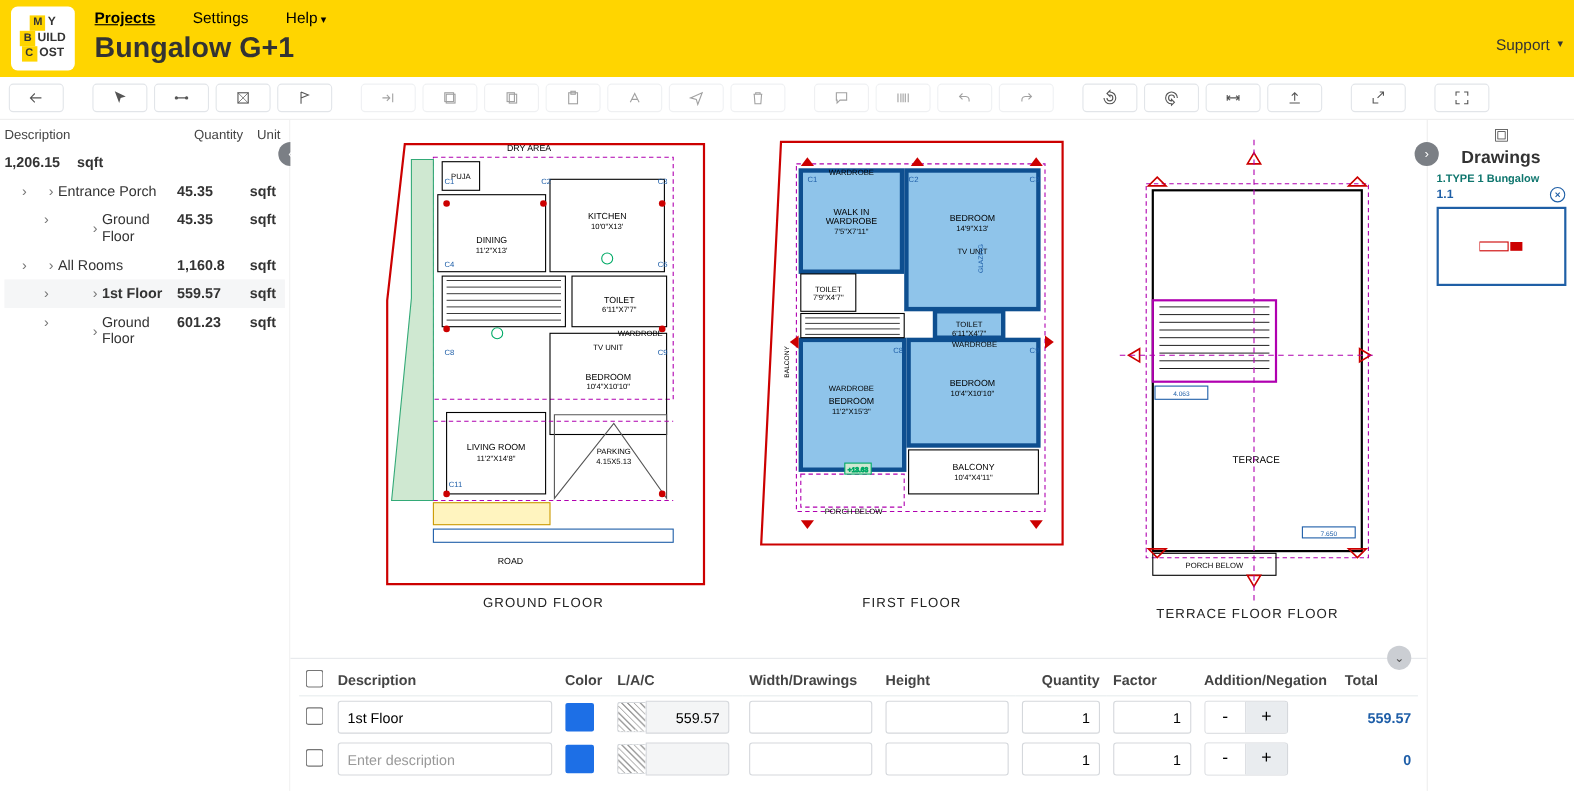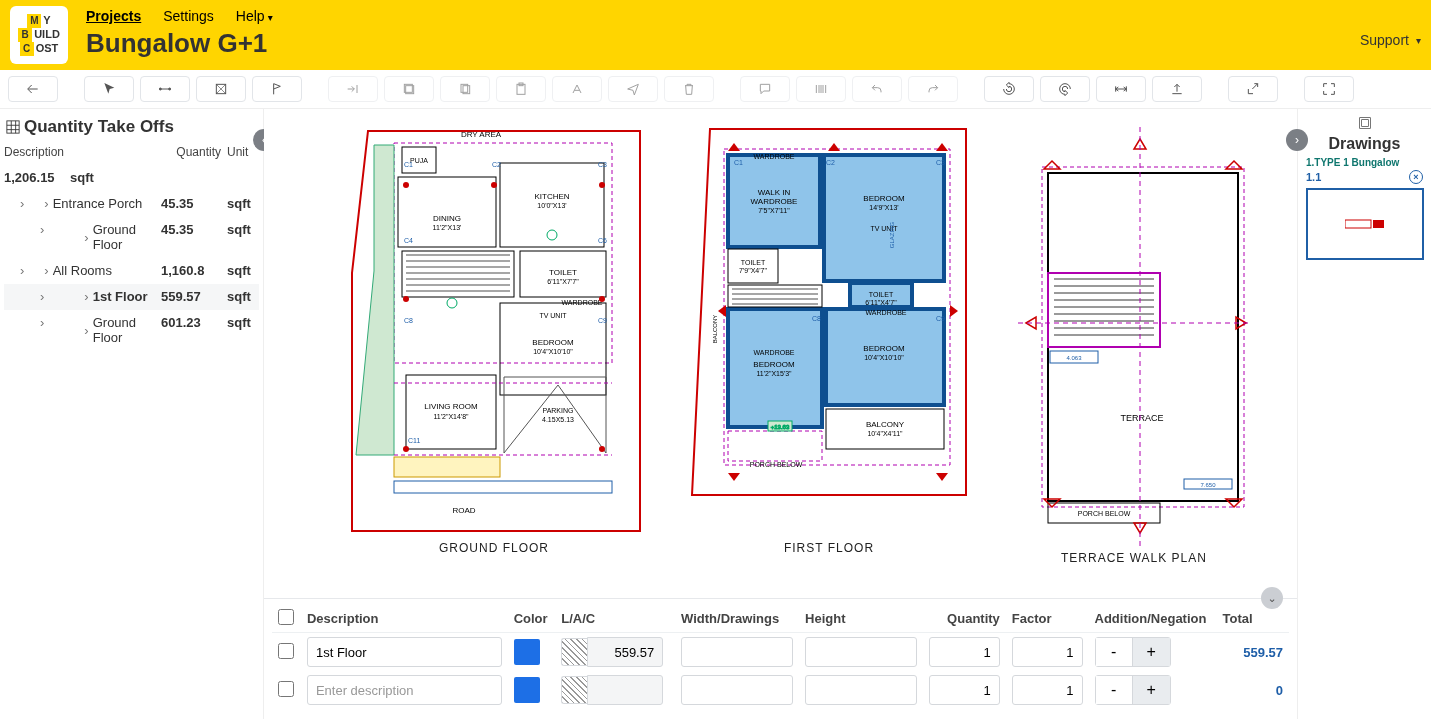--- a/index.html
+++ b/index.html
@@ -3,38 +3,38 @@
 <meta charset="utf-8">
 <style>
   * { box-sizing: border-box; margin: 0; padding: 0; }
   body { font-family: -apple-system, "Segoe UI", Arial, sans-serif; font-size: 13px; color: #333; background:#fff; width:1431px; }
   
   .hdr { background:#ffd500; display:flex; align-items:flex-start; padding:6px 10px 6px 10px; height:70px; }
   .logo { width:58px; height:58px; background:#fff; border-radius:6px; display:flex; flex-direction:column; justify-content:center; align-items:center; font-size:11px; font-weight:600; line-height:1.2; margin-right:18px;}
   .logo span.row { display:flex; gap:2px; }
   .logo .sq { background:#ffd500; width:14px; height:14px; display:inline-flex; align-items:center; justify-content:center; font-size:10px; }
   .hdr-col { display:flex; flex-direction:column; }
-  .topnav { display:flex; gap:22px; font-size:14px; margin-top:2px;}
+  .topnav { display:flex; gap:34px; font-size:14px; margin-top:2px;}
   .topnav a { color:#000; text-decoration:none; cursor:pointer;}
   .topnav a.active { text-decoration:underline; font-weight:600;}
   .title { font-size:26px; font-weight:700; margin-top:4px;}
   .hdr-right { margin-left:auto; margin-top:26px; font-size:14px; display:flex; align-items:center; gap:4px; cursor:pointer;}
   .caret::after { content:"▾"; font-size:10px; margin-left:3px;}
   
   .toolbar { display:flex; gap:6px; padding:6px 8px; border-bottom:1px solid #eee; align-items:center;}
   .tbtn { width:50px; height:26px; border:1px solid #e2e5e9; border-radius:4px; background:#fff; display:flex; align-items:center; justify-content:center; color:#555; cursor:pointer;}
   .tbtn svg { width:16px; height:16px; stroke:#555; fill:none; stroke-width:1.5;}
   .tbtn.disabled { opacity:.55; }
   .tsep { width:14px; }
   
   .main { display:flex; height:610px;}
   .left { width:264px; border-right:1px solid #eee; padding:6px 4px 6px 4px; position:relative;}
   .panel-title { font-size:17px; font-weight:700; display:flex; align-items:center; gap:4px; padding:2px 0 8px 2px;}
   .qhdr { display:flex; font-size:12px; color:#444; font-weight:400; padding:0 4px 6px 0;}
-  .qhdr .c1{ flex:1;} .qhdr .c2{ width:60px; text-align:right;} .qhdr .c3{width:34px; text-align:left; padding-left:6px;}
+  .qhdr .c1{ flex:1;} .qhdr .c2{ width:60px; text-align:right;} .qhdr .c3{width:34px; text-align:right; padding-left:6px;}
   .qrow { display:flex; padding:5px 4px 5px 0; font-size:13px; cursor:pointer; border-bottom:1px solid transparent;}
   .qrow .c1{flex:1; display:flex; align-items:center;} .qrow .c2{width:60px; font-weight:600;} .qrow .c3{width:34px; padding-left:6px; font-weight:600;}
   .qrow.top .c2, .qrow.top .c3 { font-weight:600;}
   .qrow.hl { background:#f5f6f7; font-weight:700;}
   .ind1{padding-left:16px;} .ind2{padding-left:36px;}
   .chev::before{ content:"›"; margin-right:4px; color:#777; font-weight:400;}
   .collapse-handle { position:absolute; right:-12px; top:20px; width:22px; height:22px; background:#7b7f85; border-radius:50%; color:#fff; display:flex; align-items:center; justify-content:center; cursor:pointer; font-size:12px;}
   
   .center { flex:1; position:relative; background:#fff; display:flex; flex-direction:column;}
   .canvas { flex:1; display:flex; gap:40px; padding:14px 22px 4px 80px; }
@@ -216,27 +216,20 @@
   <div class="tbtn">
       <svg viewBox="0 0 24 24">
         <path d="M4 9V4h5M20 9V4h-5M4 15v5h5M20 15v5h-5"></path>
       </svg>
     </div>
 </div>
 
 <div class="main">
 
   <div class="left">
-    <div class="panel-title">
-      <svg class="ico-grid" viewBox="0 0 16 16">
-          <rect x="1" y="1" width="14" height="14" fill="none" stroke="#333"></rect>
-          <path d="M1 6h14M1 11h14M6 1v14M11 1v14" stroke="#333"></path>
-        </svg>
-      <span>Quantity Take Offs</span>
-    </div>
     <div class="qhdr">
       <div class="c1">Description</div>
       <div class="c2">Quantity</div>
       <div class="c3">Unit</div>
     </div>
     <div id="qto-rows">
         <div class="qrow top">
           <div class="c2">1,206.15</div>
           <div class="c3">sqft</div>
         </div>
@@ -430,21 +423,21 @@
               <polygon points="220,38 228,46 212,46"></polygon>
             <polygon points="38,384 46,376 30,376"></polygon>
               <polygon points="220,384 228,376 212,376"></polygon>
           </g>
           <g stroke="#b000b0" stroke-dasharray="5 4">
               <path d="M126 4v420M4 200h232"></path>
             </g>
           <rect x="170" y="356" width="48" height="10" fill="none" stroke="#1e5ea8"></rect>
             <text x="194" y="364" font-size="6" text-anchor="middle" fill="#1e5ea8">7.650</text>
         </svg>
-        <div class="plan-label">TERRACE  WALK  PLAN</div>
+        <div class="plan-label">TERRACE  FLOOR  FLOOR</div>
       </div>
     </div>
 
     <div class="meas">
       <div class="meas-close">⌄</div>
       <table class="mtable">
         <thead>
             <tr>
           <th style="width:26px"><input type="checkbox" class="chk" style=""></th>
           <th style="width:200px">Description</th>

